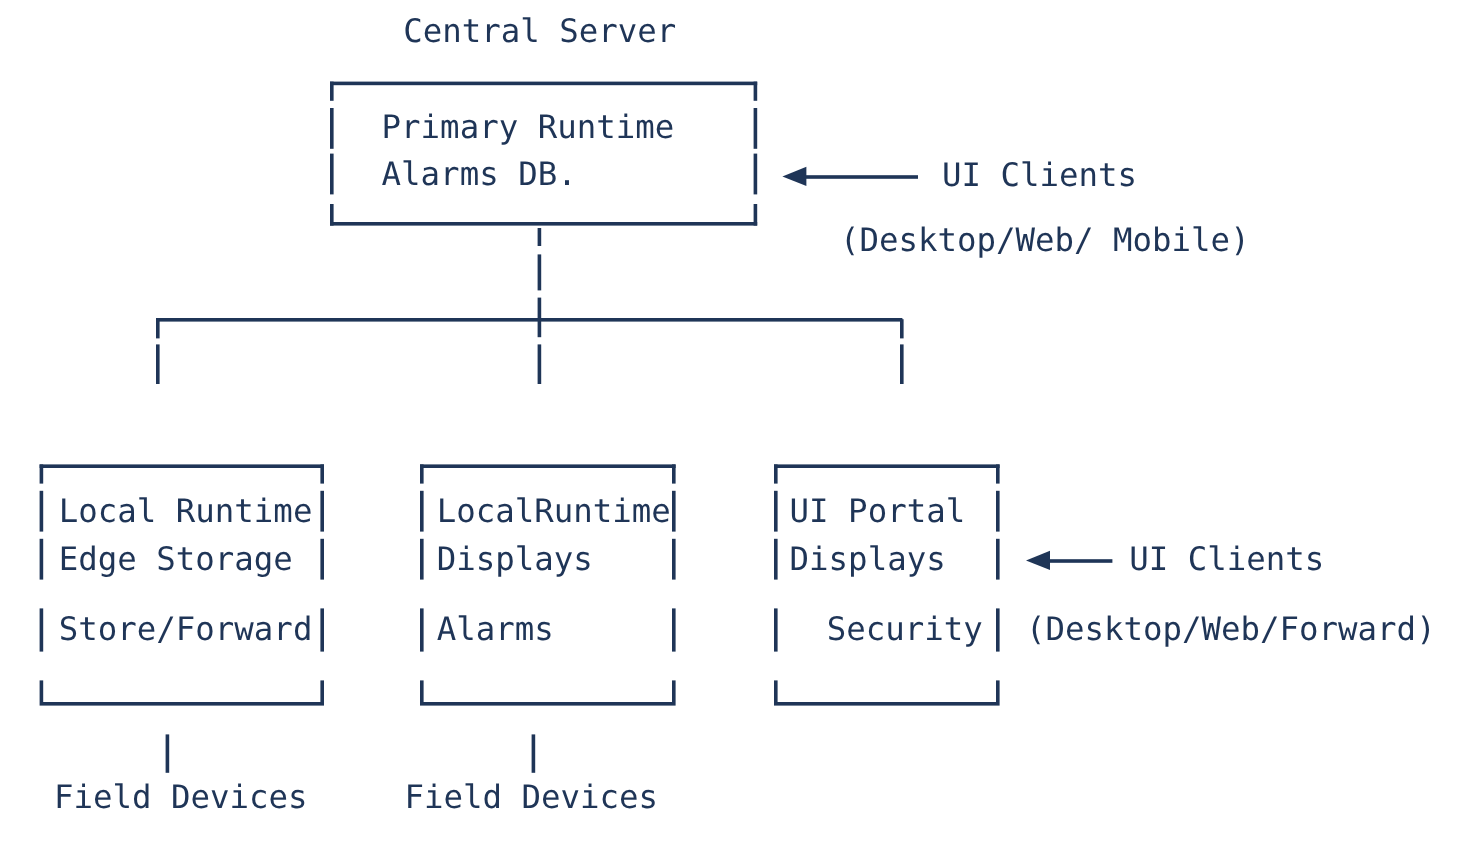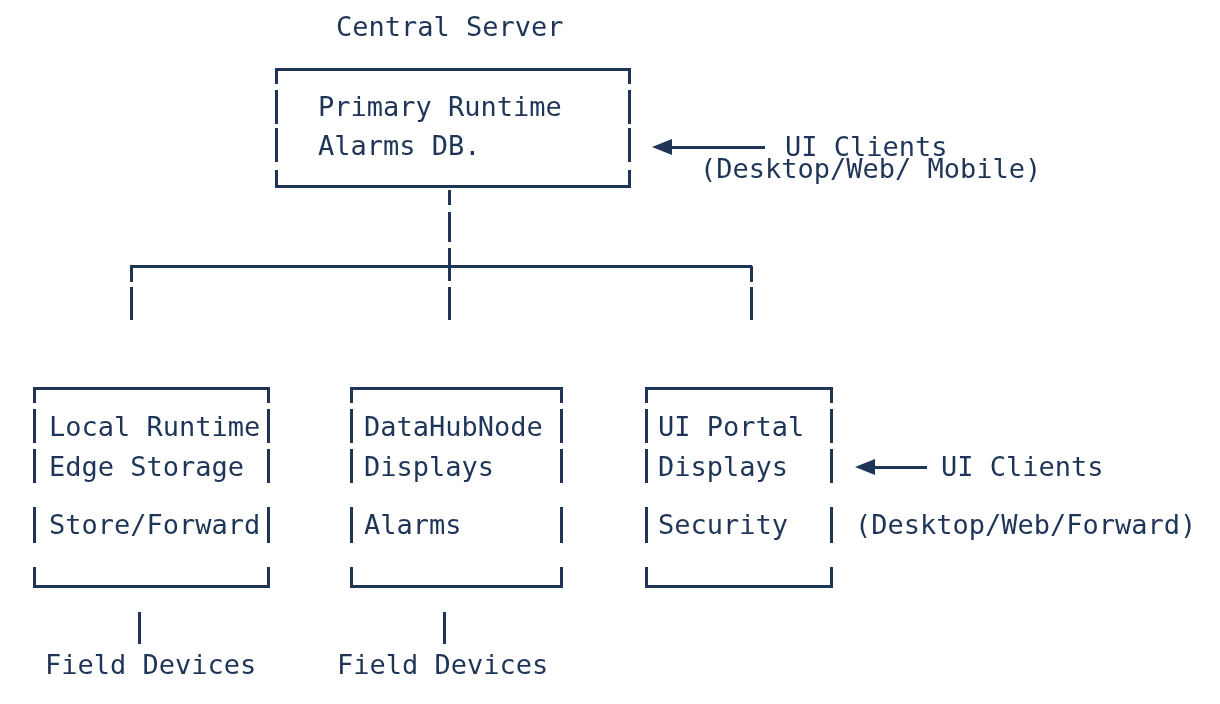--- a/index.html
+++ b/index.html
@@ -47,21 +47,21 @@
     <i class="v" style="left:628px;top:128px;height:34px"></i>
     <i class="v" style="left:628px;top:170px;height:18px"></i>
     <div class="lbl" style="left:318px;top:92px">Primary Runtime</div>
     <div class="lbl" style="left:318px;top:131px">Alarms DB.</div>
   </div>
 
   <div>
     <i class="tri-left" style="left:652px;top:139px"></i>
     <i class="h" style="left:670px;top:146px;width:95px"></i>
     <div class="lbl" style="left:785px;top:132px">UI Clients</div>
-    <div class="lbl" style="left:700px;top:154px">(Desktop/Web/ Mobile)</div>
+    <div class="lbl" style="left:700px;top:186px">(Desktop/Web/ Mobile)</div>
   </div>
 
   <div>
     <i class="v" style="left:448px;top:190px;height:15px"></i>
     <i class="v" style="left:448px;top:212px;height:30px"></i>
     <i class="v" style="left:448px;top:248px;height:33px"></i>
     <i class="v" style="left:448px;top:287px;height:33px"></i>
     <i class="h" style="left:130px;top:265px;width:622px"></i>
     <i class="v" style="left:130px;top:266px;height:16px"></i>
     <i class="v" style="left:130px;top:287px;height:33px"></i>
@@ -94,41 +94,41 @@
     <i class="v" style="left:350px;top:387px;height:16px"></i>
     <i class="v" style="left:350px;top:409px;height:34px"></i>
     <i class="v" style="left:350px;top:449px;height:34px"></i>
     <i class="v" style="left:350px;top:507px;height:36px"></i>
     <i class="v" style="left:350px;top:567px;height:18px"></i>
     <i class="v" style="left:560px;top:387px;height:16px"></i>
     <i class="v" style="left:560px;top:409px;height:34px"></i>
     <i class="v" style="left:560px;top:449px;height:34px"></i>
     <i class="v" style="left:560px;top:507px;height:36px"></i>
     <i class="v" style="left:560px;top:567px;height:18px"></i>
-    <div class="lbl" style="left:364px;top:412px">DataHubNode</div>
+    <div class="lbl" style="left:364px;top:412px">LocalRuntime</div>
     <div class="lbl" style="left:364px;top:452px">Displays</div>
     <div class="lbl" style="left:364px;top:510px">Alarms</div>
   </div>
 
   <div>
     <i class="h" style="left:645px;top:387px;width:188px"></i>
     <i class="h" style="left:645px;top:585px;width:188px"></i>
     <i class="v" style="left:645px;top:387px;height:16px"></i>
     <i class="v" style="left:645px;top:409px;height:34px"></i>
     <i class="v" style="left:645px;top:449px;height:34px"></i>
     <i class="v" style="left:645px;top:507px;height:36px"></i>
     <i class="v" style="left:645px;top:567px;height:18px"></i>
     <i class="v" style="left:830px;top:387px;height:16px"></i>
     <i class="v" style="left:830px;top:409px;height:34px"></i>
     <i class="v" style="left:830px;top:449px;height:34px"></i>
     <i class="v" style="left:830px;top:507px;height:36px"></i>
     <i class="v" style="left:830px;top:567px;height:18px"></i>
     <div class="lbl" style="left:658px;top:412px">UI Portal</div>
     <div class="lbl" style="left:658px;top:452px">Displays</div>
-    <div class="lbl" style="left:658px;top:510px">Security</div>
+    <div class="lbl" style="left:689px;top:510px">Security</div>
   </div>
 
   <div>
     <i class="tri-left" style="left:855px;top:459px"></i>
     <i class="h" style="left:873px;top:466px;width:54px"></i>
     <div class="lbl" style="left:941px;top:452px">UI Clients</div>
     <div class="lbl" style="left:855px;top:510px">(Desktop/Web/Forward)</div>
   </div>
 
   <div>

